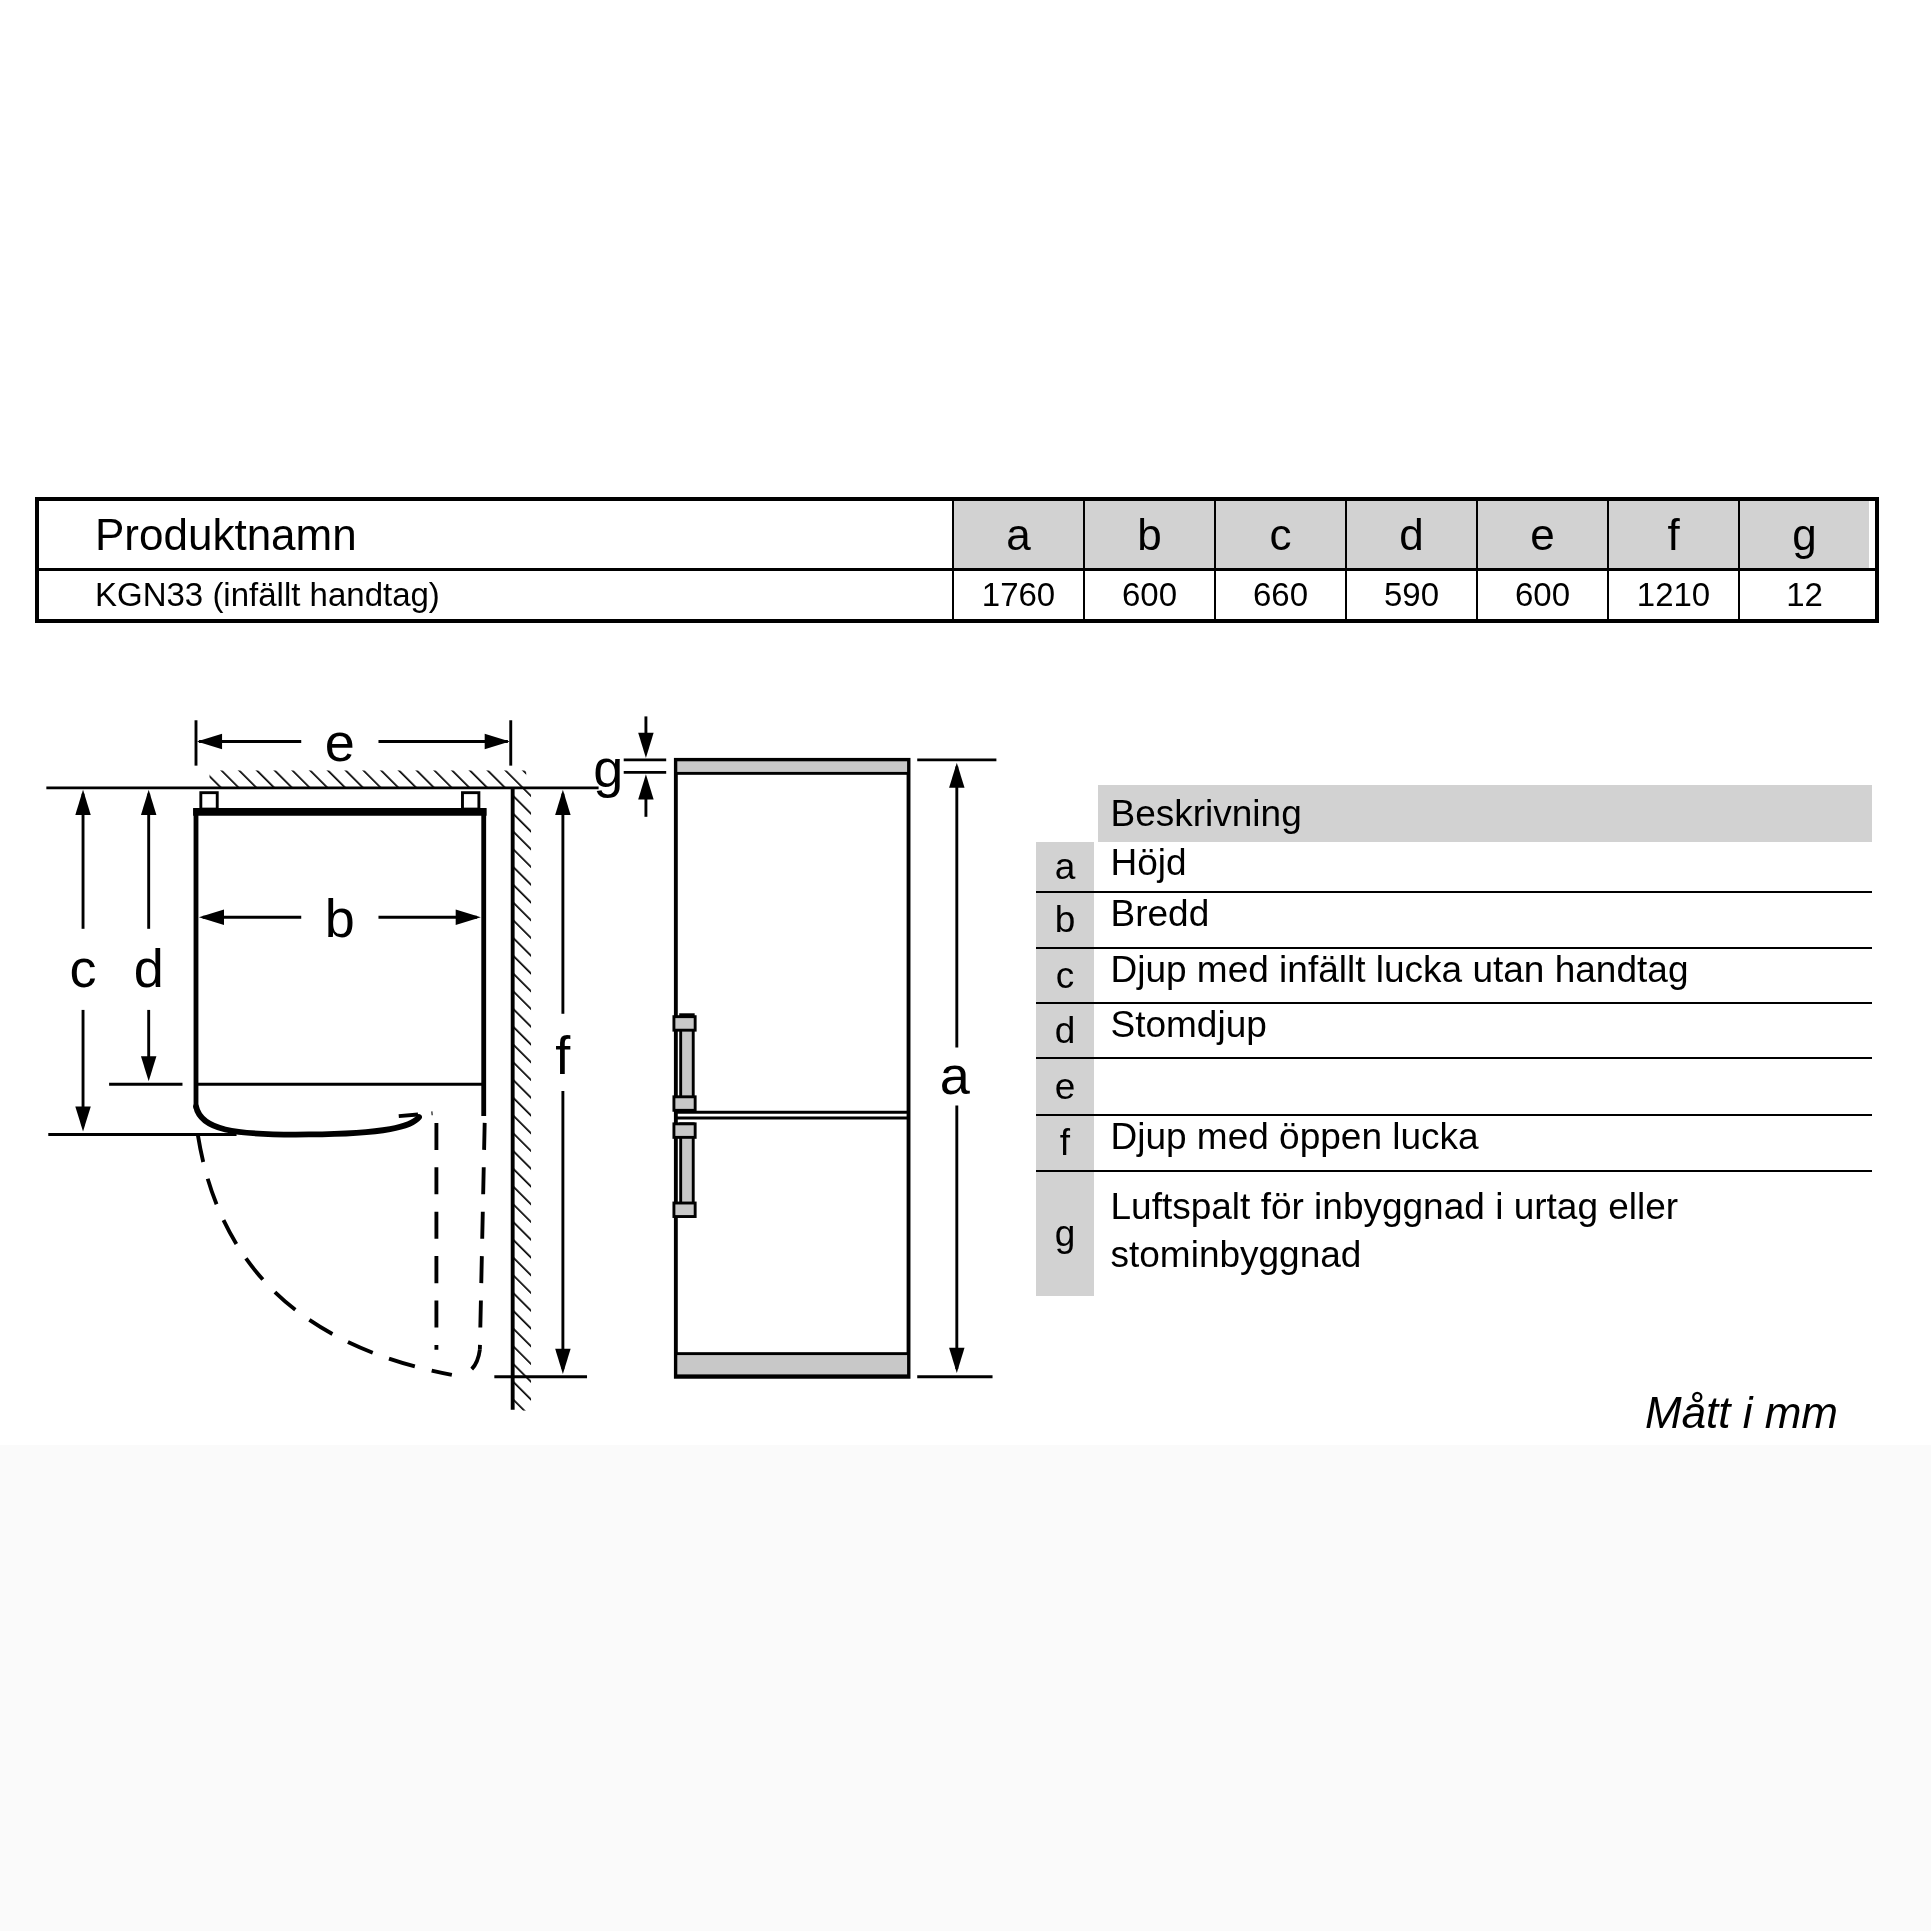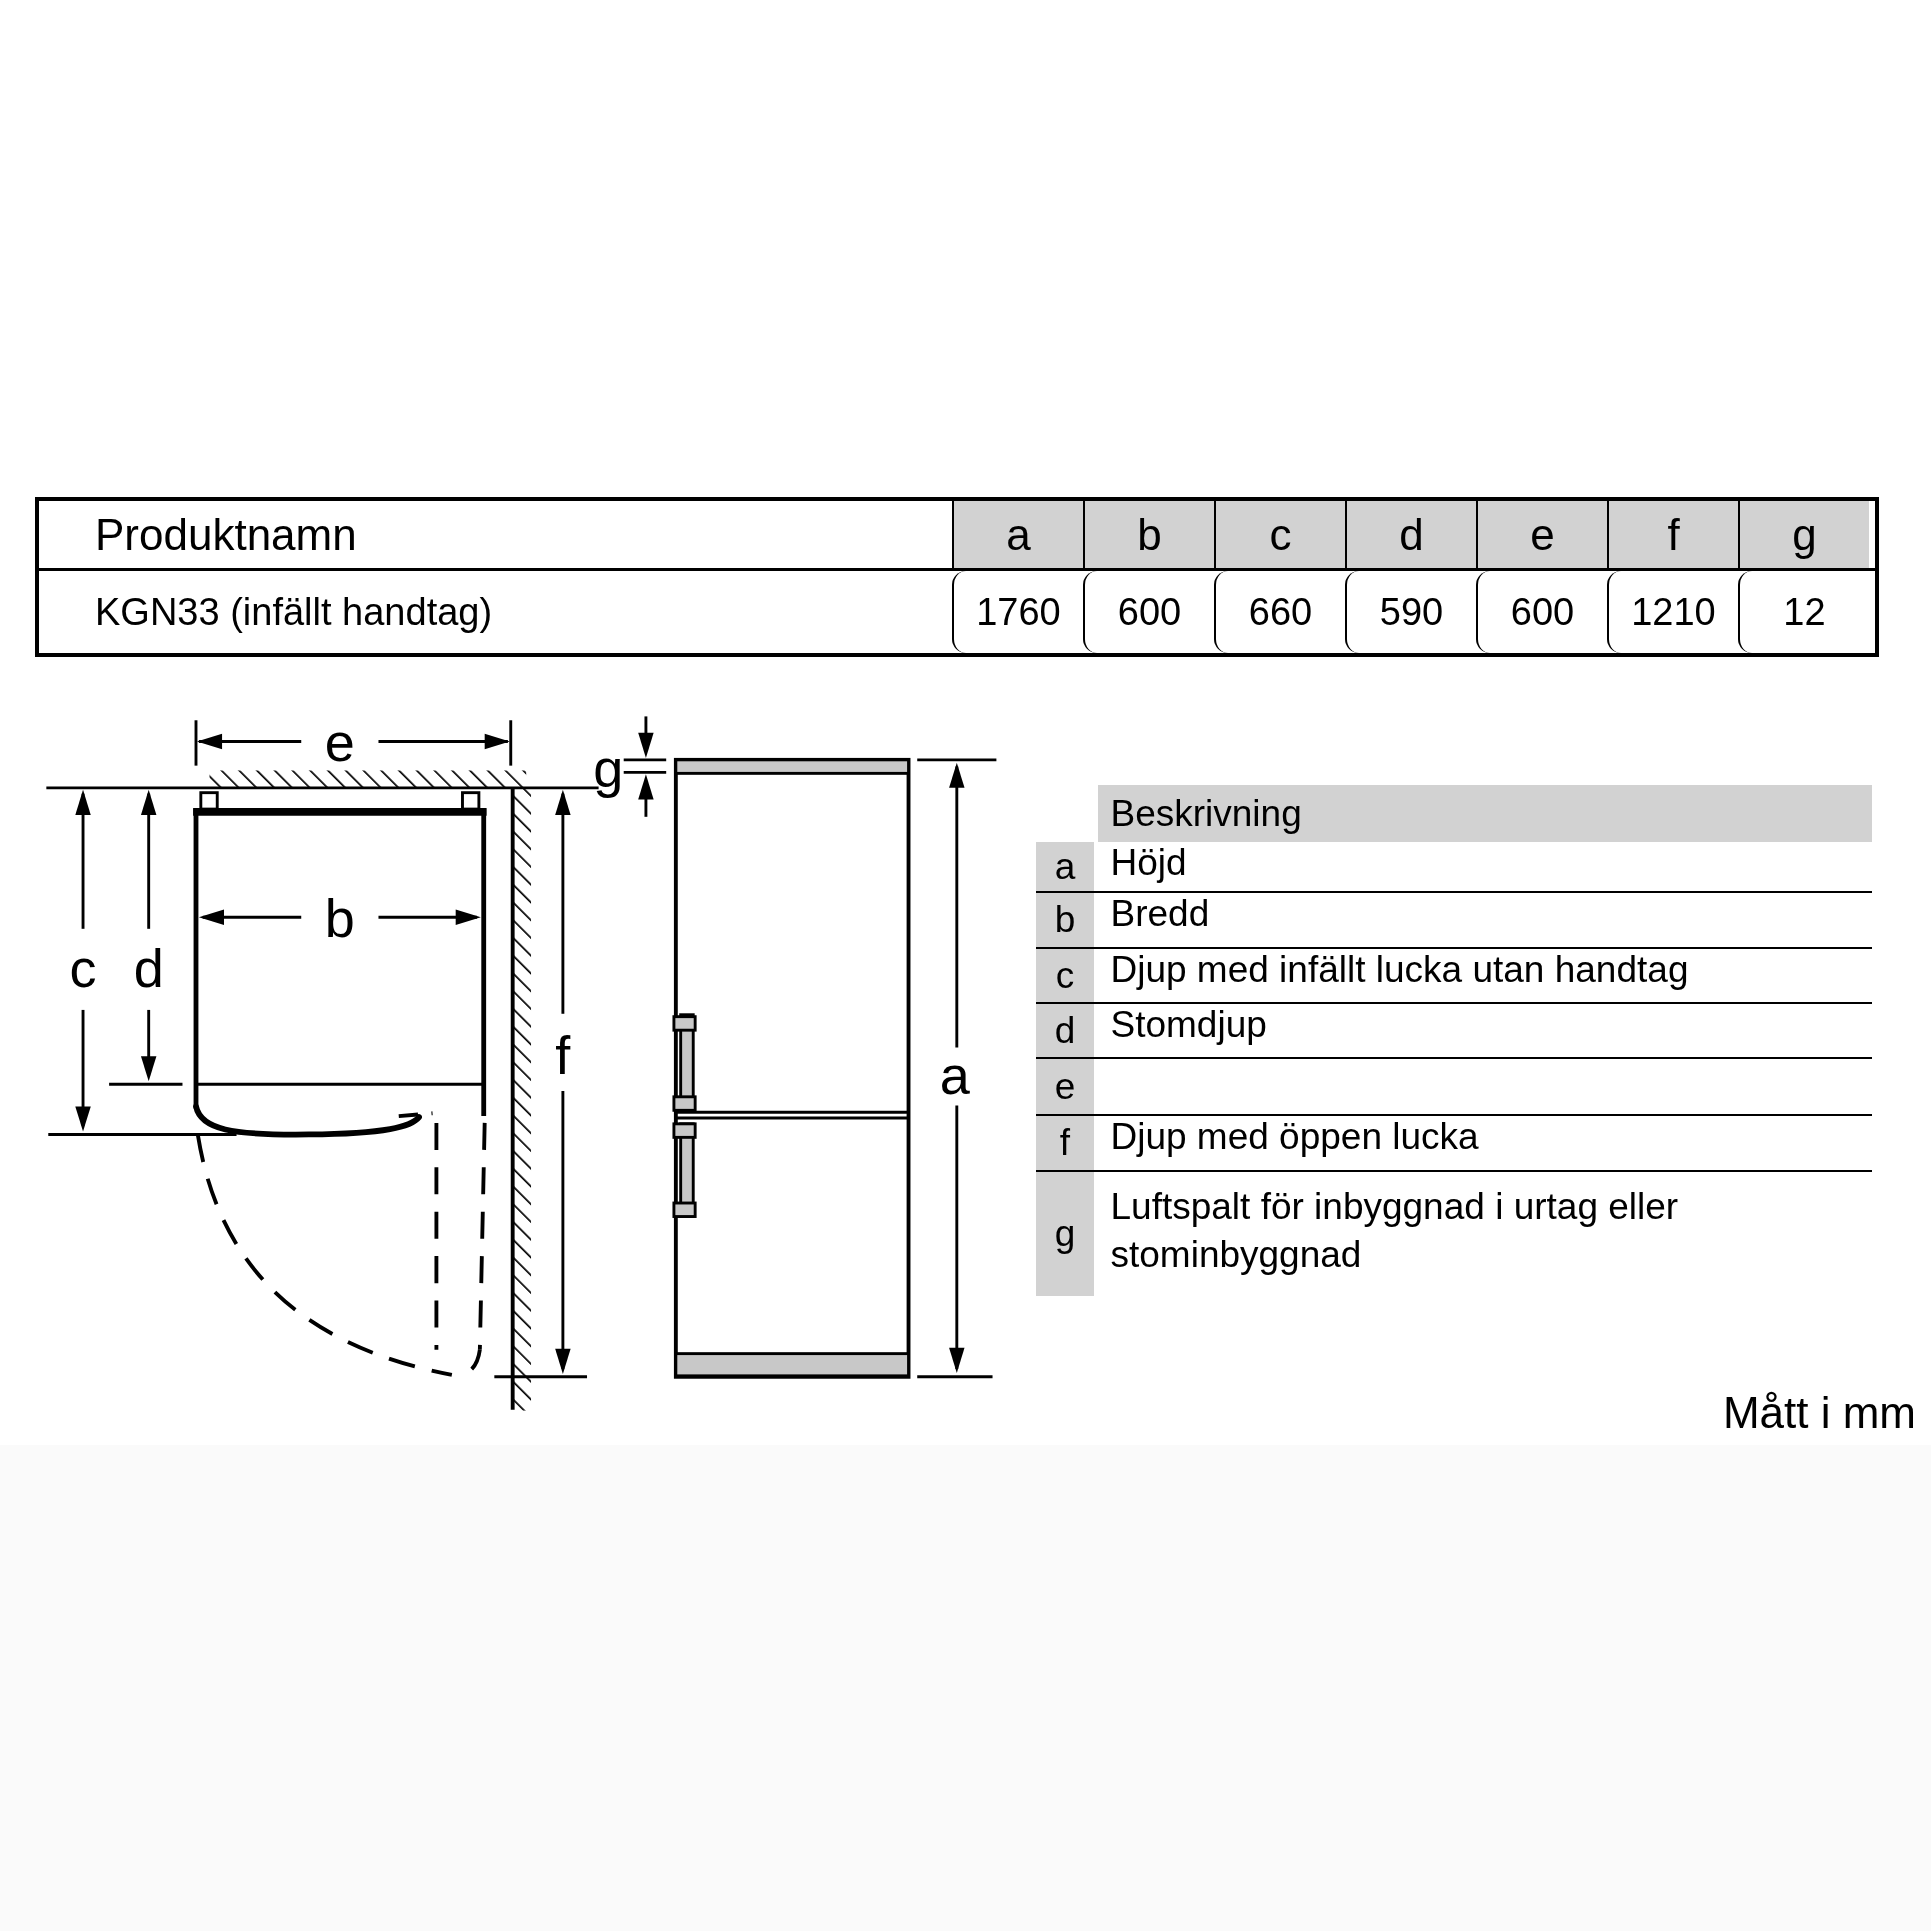--- a/index.html
+++ b/index.html
@@ -10,37 +10,37 @@
   
   #product-table{position:absolute;left:35px;top:497px;width:1836px;border:4.8px solid #000;background:#fff;}
   .pt-row{display:flex;}
   .pt-row.header{border-bottom:3.9px solid #000;}
   .pt-cell{box-sizing:border-box;display:flex;align-items:center;justify-content:center;
            border-left:2.9px solid #000;font-size:44px;}
   .pt-cell.name{width:913px;border-left:none;justify-content:flex-start;padding-left:56px;text-align:center;}
   .pt-cell.dim{width:131px;}
   .pt-row.header .pt-cell{height:67px;}
   .pt-row.header .pt-cell.dim{background:#d2d2d2;}
-  .pt-row.data .pt-cell{height:82px;font-size:38px;border-radius:14px;}
+  .pt-row.data .pt-cell{height:48px;font-size:33px;}
 
   
   #legend{position:absolute;left:1036px;top:785px;width:836px;font-size:37px;}
   .lg-row{display:flex;box-sizing:border-box;align-items:flex-start;}
   .lg-key{width:58px;display:flex;align-items:center;justify-content:center;align-self:stretch;}
   .lg-gap{width:3.9px;align-self:stretch;}
   .lg-desc{flex:1;padding-left:12.6px;}
   #lg-header{height:57px;}
   #lg-header .lg-desc{background:#d2d2d2;align-self:stretch;display:flex;align-items:center;}
   .lg-row.item .lg-key{background:#d2d2d2;}
   .lg-row.item{border-bottom:2.9px solid #000;}
   .lg-row.last{border-bottom:none;}
   .lg-desc.wrap{max-width:695px;line-height:48px;padding-top:11px;padding-bottom:13.5px;align-self:flex-start;}
 
   
-  #units-note{position:absolute;left:1545px;top:1388px;width:371px;text-align:right;font-size:44px;}
+  #units-note{position:absolute;left:1467px;top:1388px;width:371px;text-align:right;font-size:44px;font-style:italic;}
 
   #bottom-band{position:absolute;left:0;top:1445px;width:1931px;height:486px;background:#fafafa;}
   svg text{font-family:"Liberation Sans", sans-serif;}
 </style>
 </head>
 <body>
 
 <div id="canvas">
 
   <div id="bottom-band"></div>

